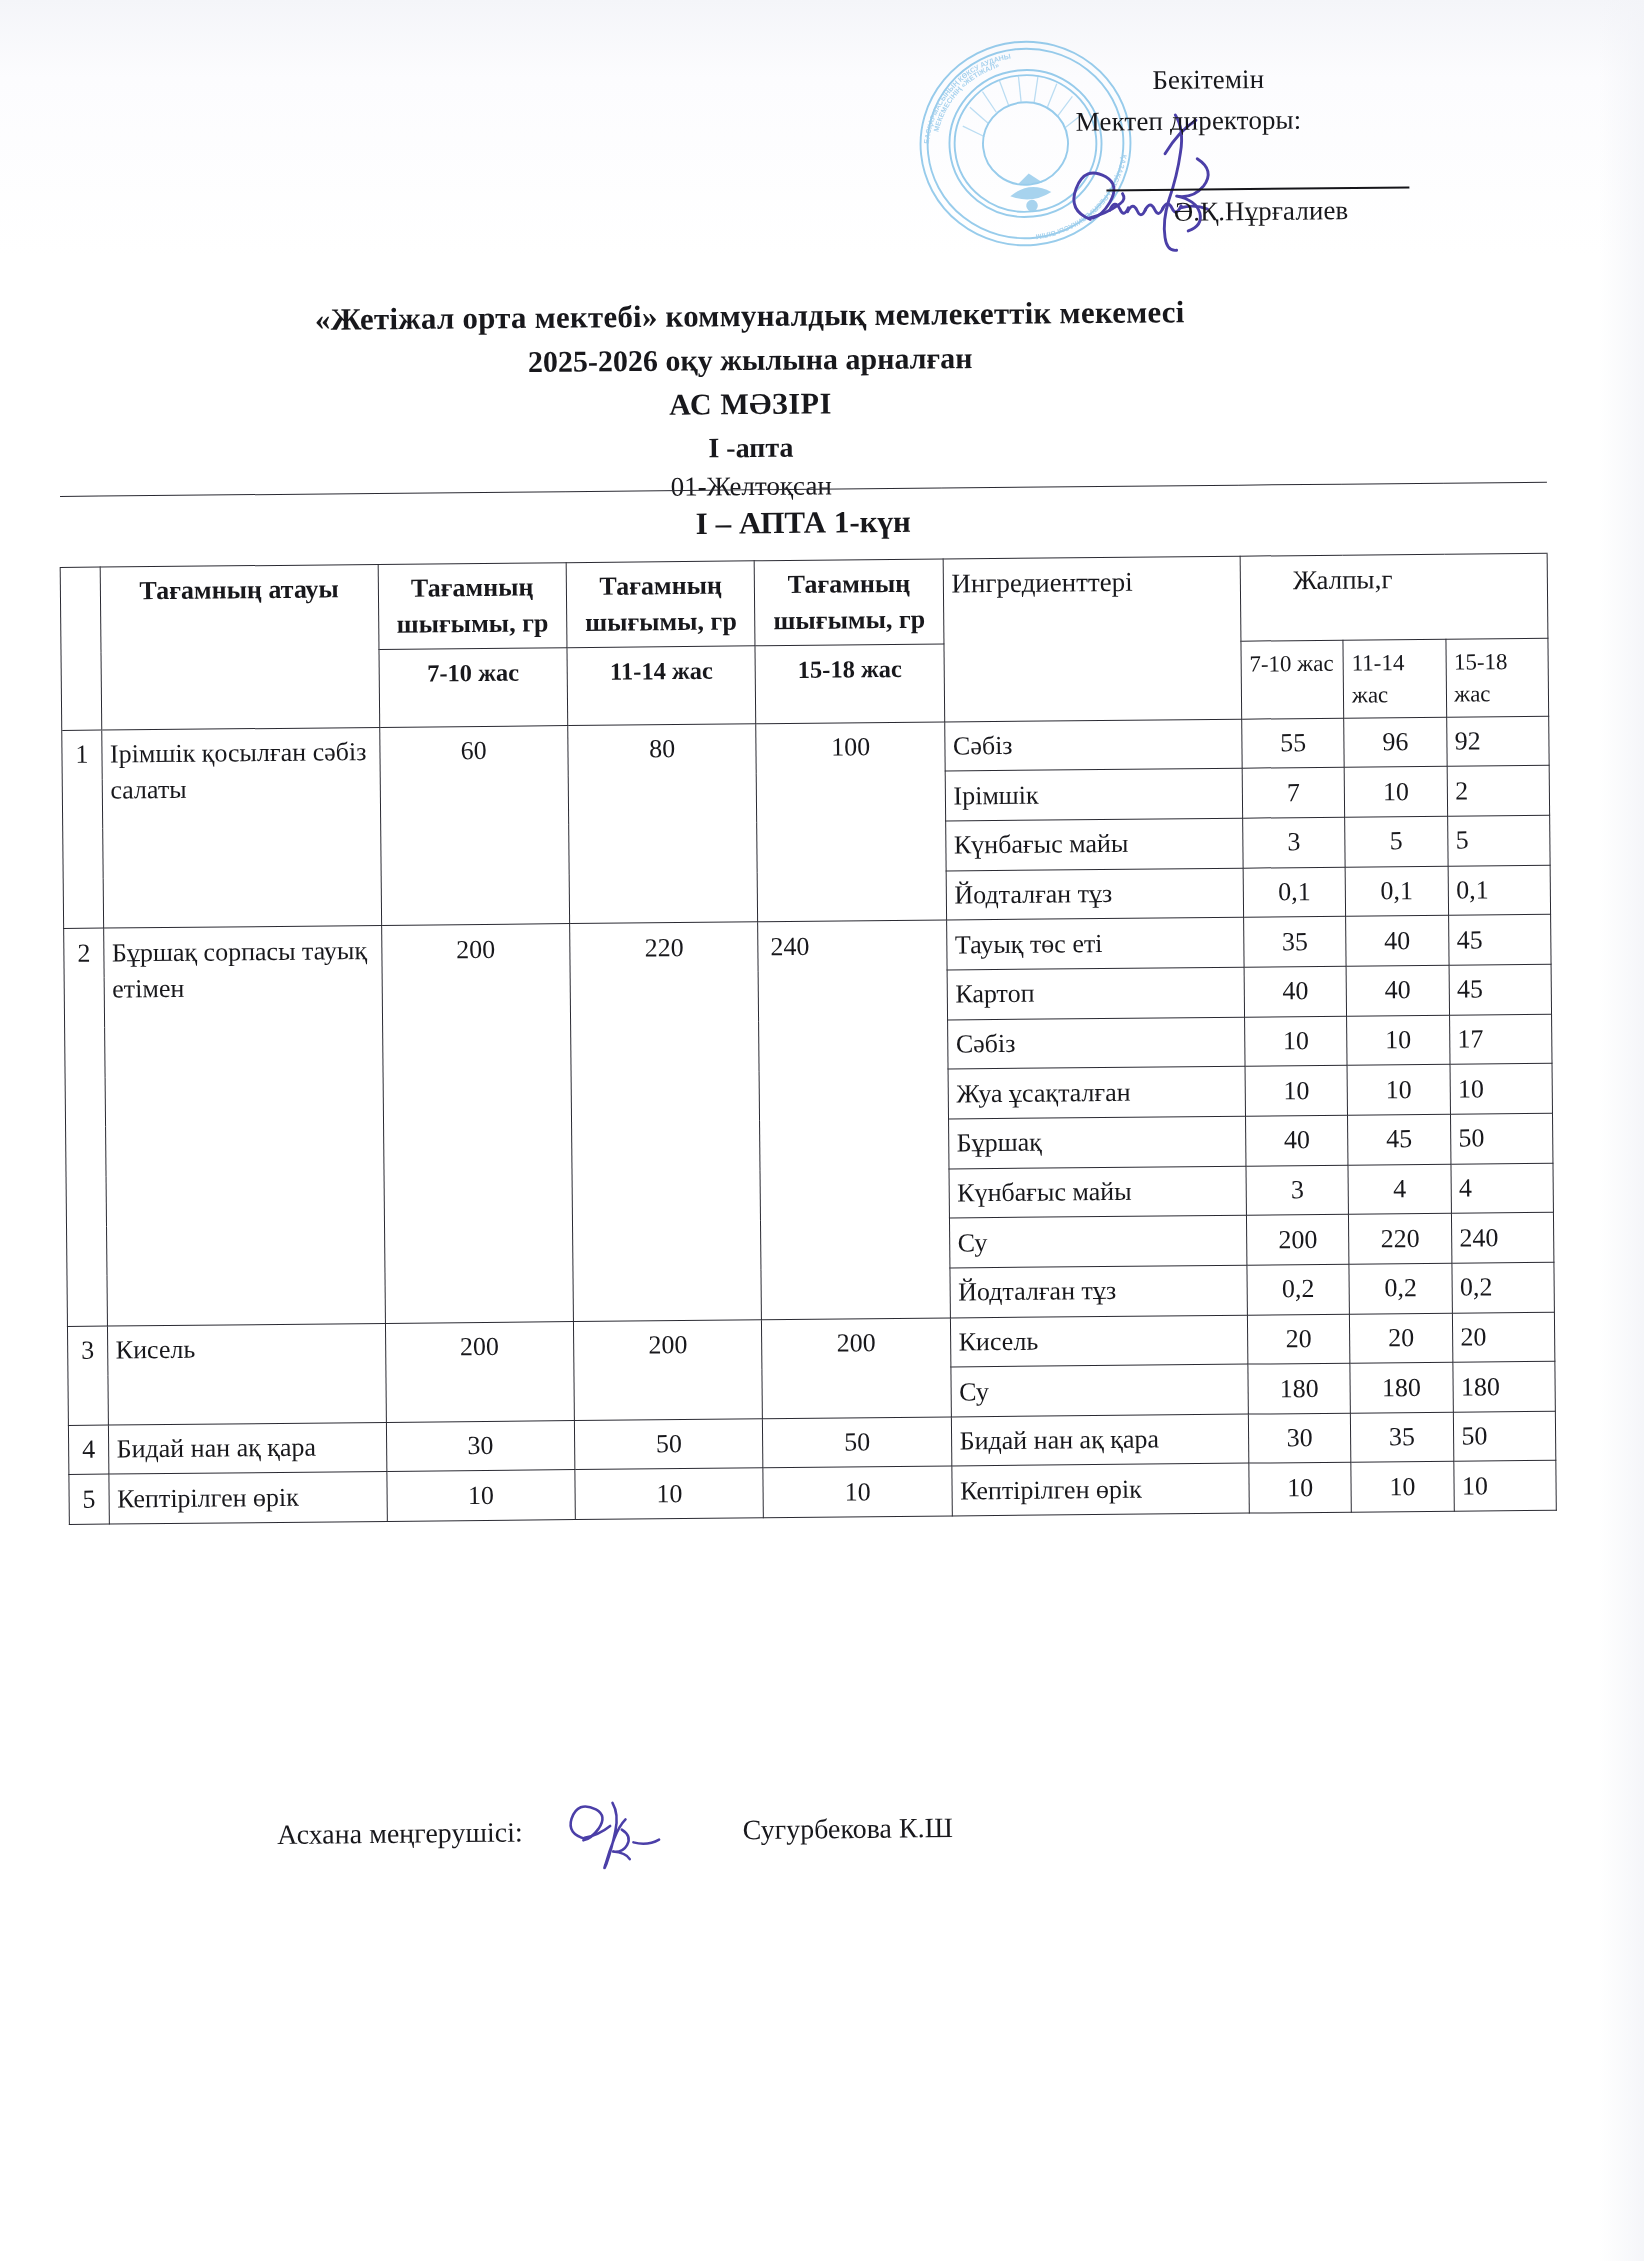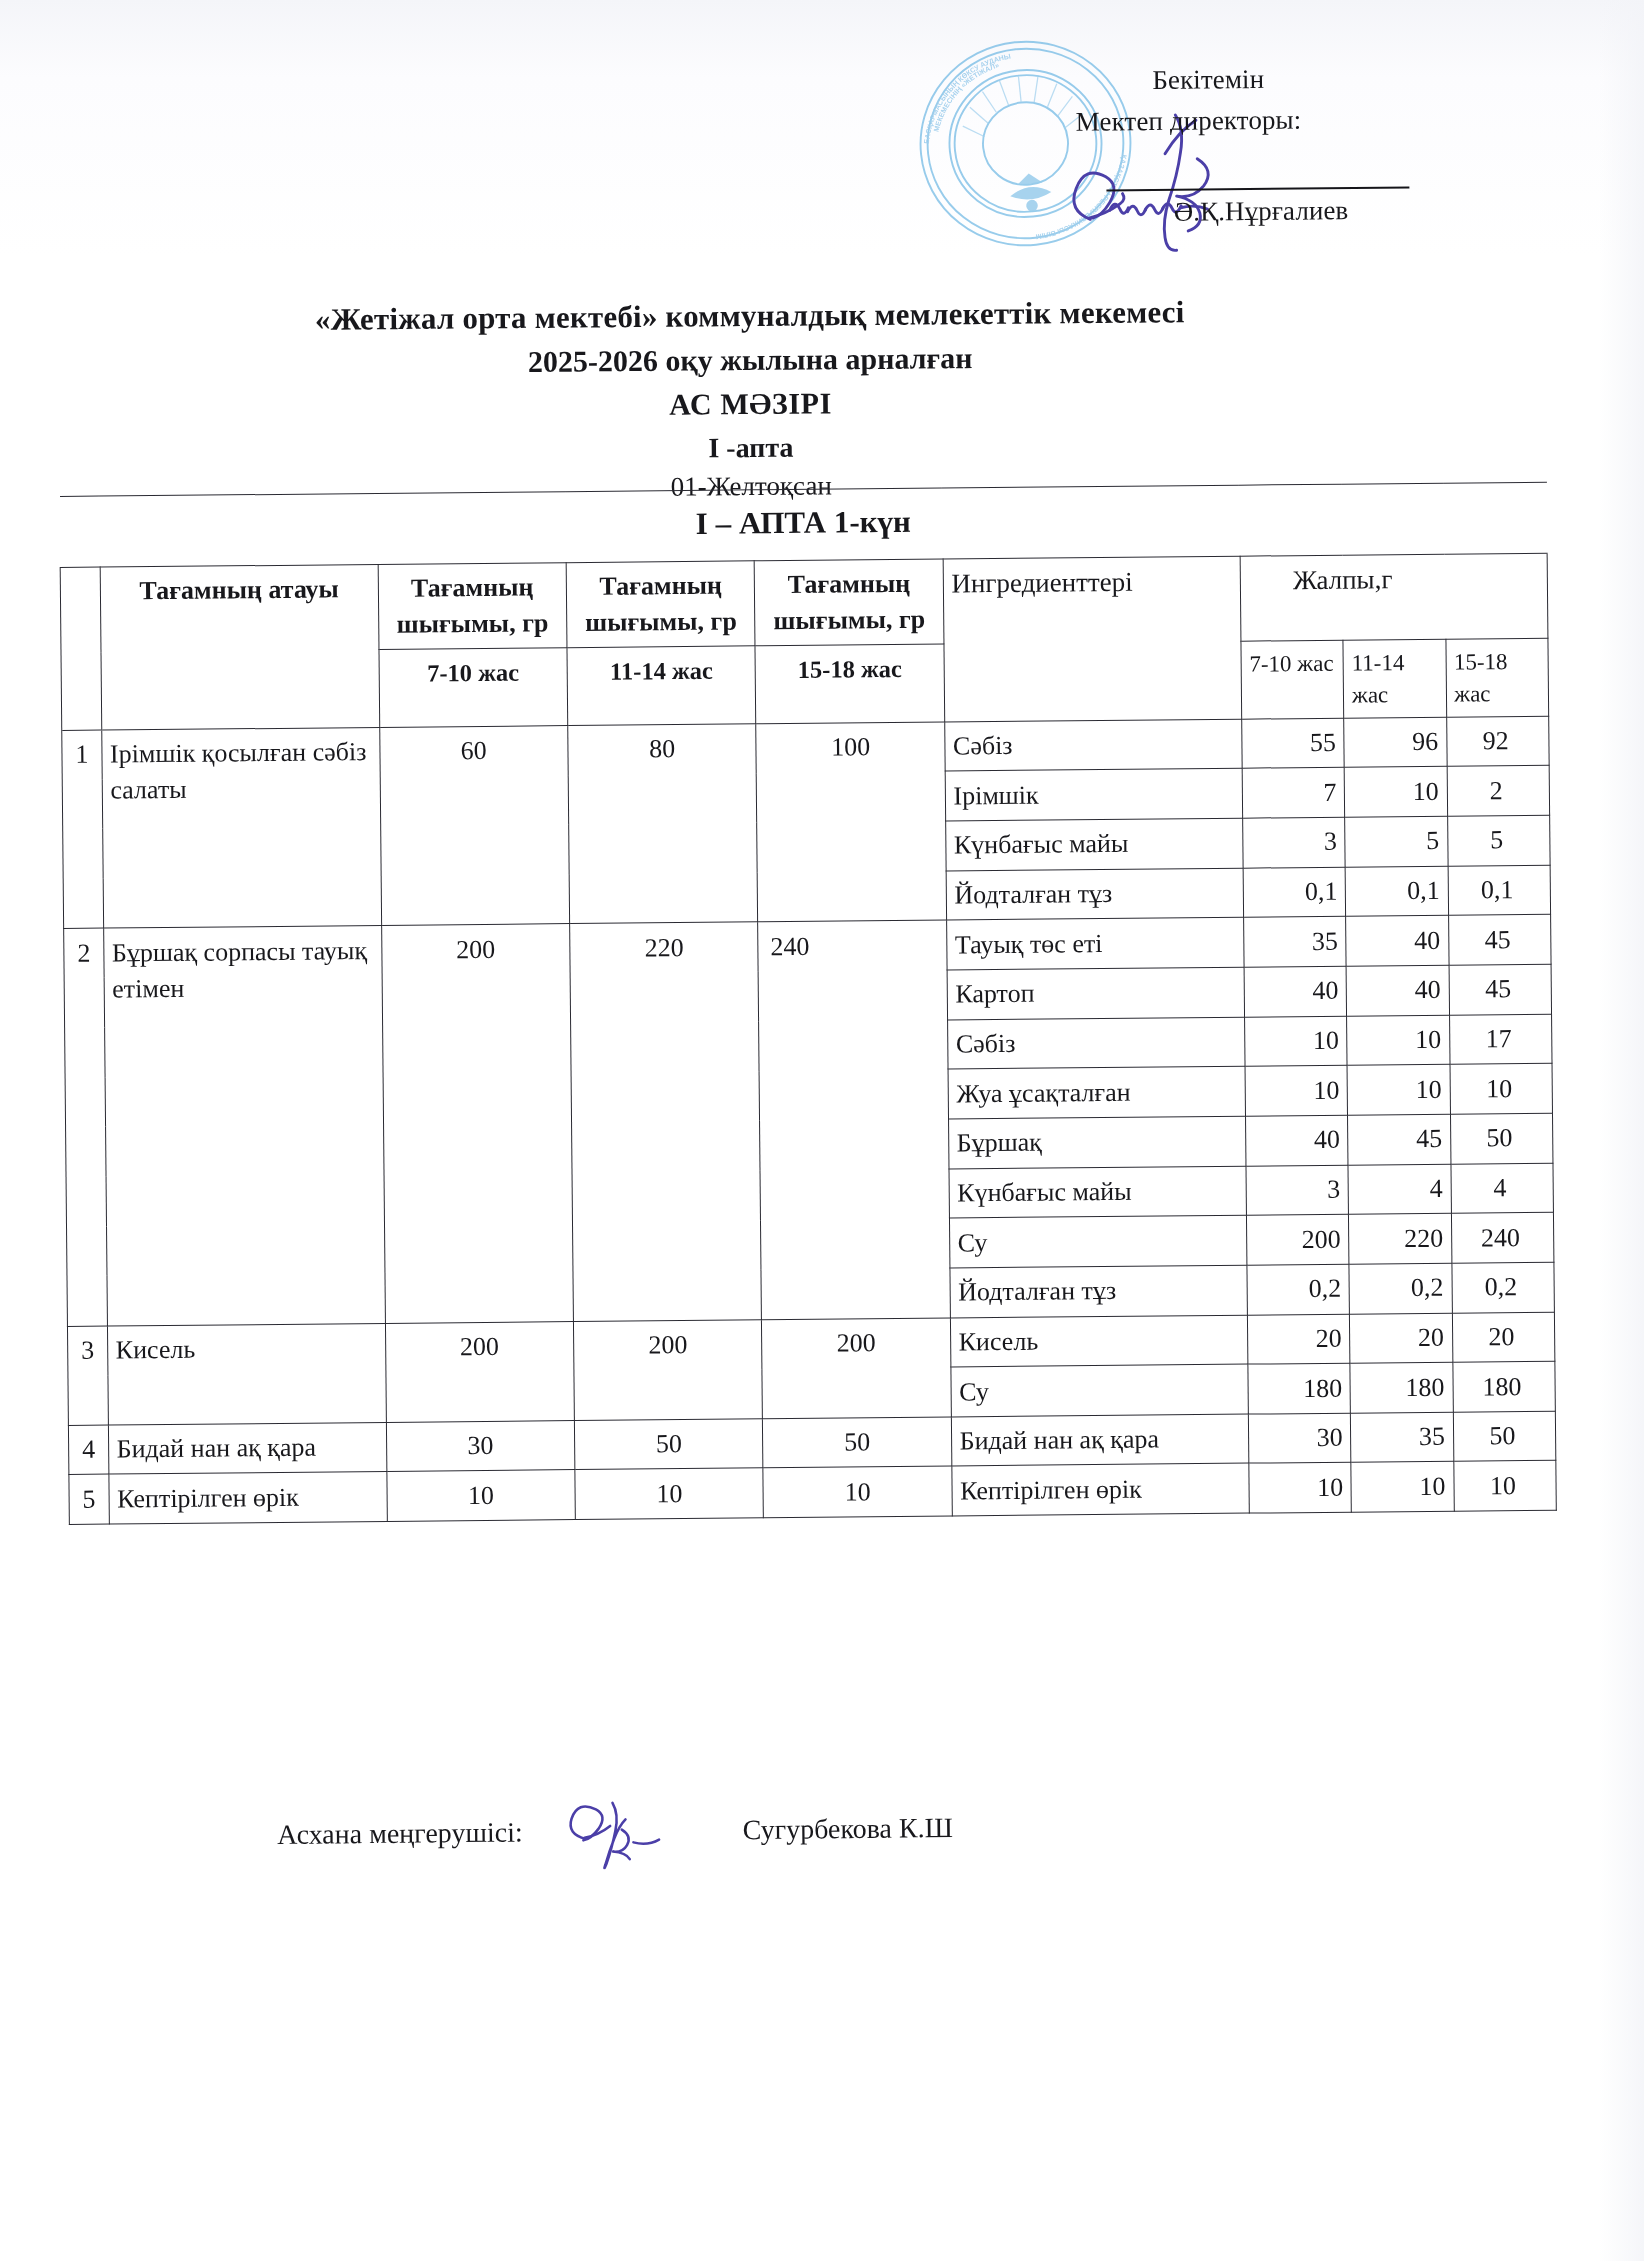--- a/index.html
+++ b/index.html
@@ -173,22 +173,22 @@
   .c-name { width: 258px; text-align: left; font-size: 23px; }
   .c-out  { width: 175px; text-align: center; font-size: 28px; }
   .c-ing  { width: 276px; text-align: left; font-size: 26px; }
   .c-val  { width: 95px; text-align: center; font-size: 27px; }
 
   td.dish-out { text-align: center; font-size: 28px; vertical-align: top; padding-top: 9px; }
   td.dish-out.left { text-align: left; padding-left: 11.6px; }
   td.dish-no  { text-align: center; font-size: 26px; vertical-align: top; padding-top: 10.3px; }
   td.dish-nm  { text-align: left; font-size: 23px; vertical-align: top; padding-top: 10.3px; }
   td.ing      { text-align: left; font-size: 26px; vertical-align: middle; }
-  td.val      { text-align: right; font-size: 27px; vertical-align: middle; }
-  td.val.r    { text-align: center; padding-right: 11.6px; }
+  td.val      { text-align: center; font-size: 27px; vertical-align: middle; }
+  td.val.r    { text-align: left; padding-right: 11.6px; }
 
   .nb { border-bottom: none !important; }
 
   
   .footer {
     position: absolute;
     left: 277px;
     top: 1791px;
     width: 966px;
     transform: rotate(-0.6deg);

